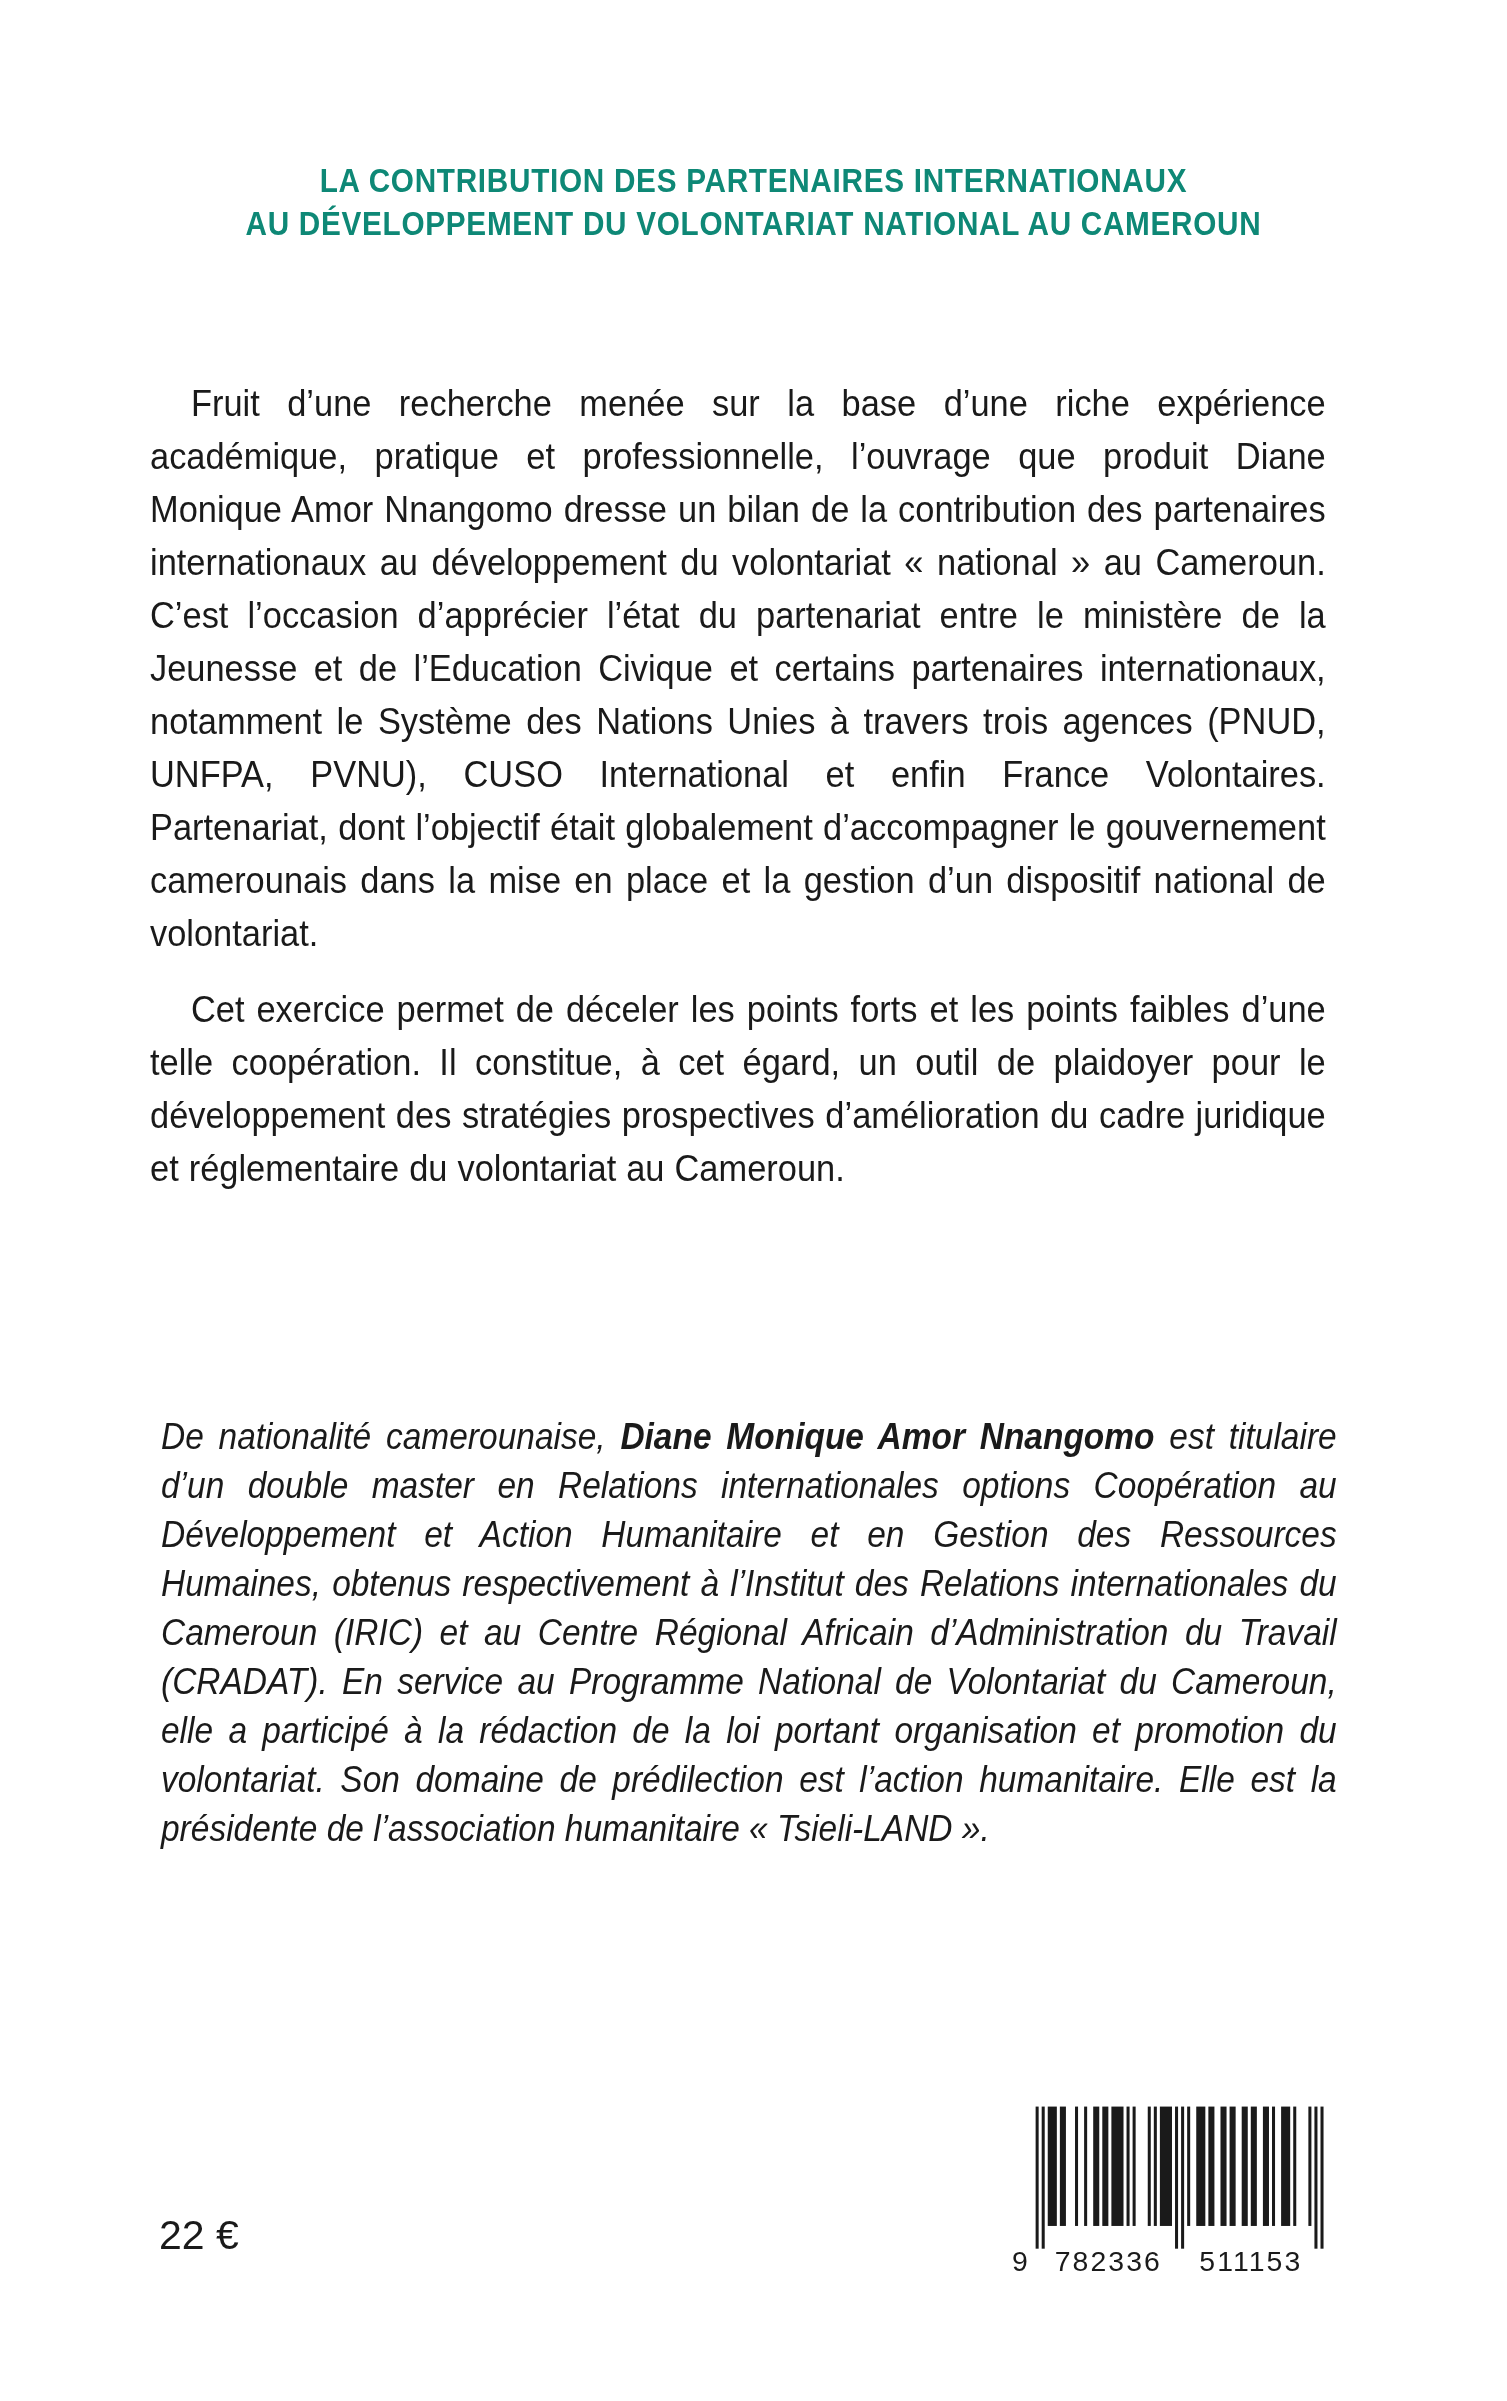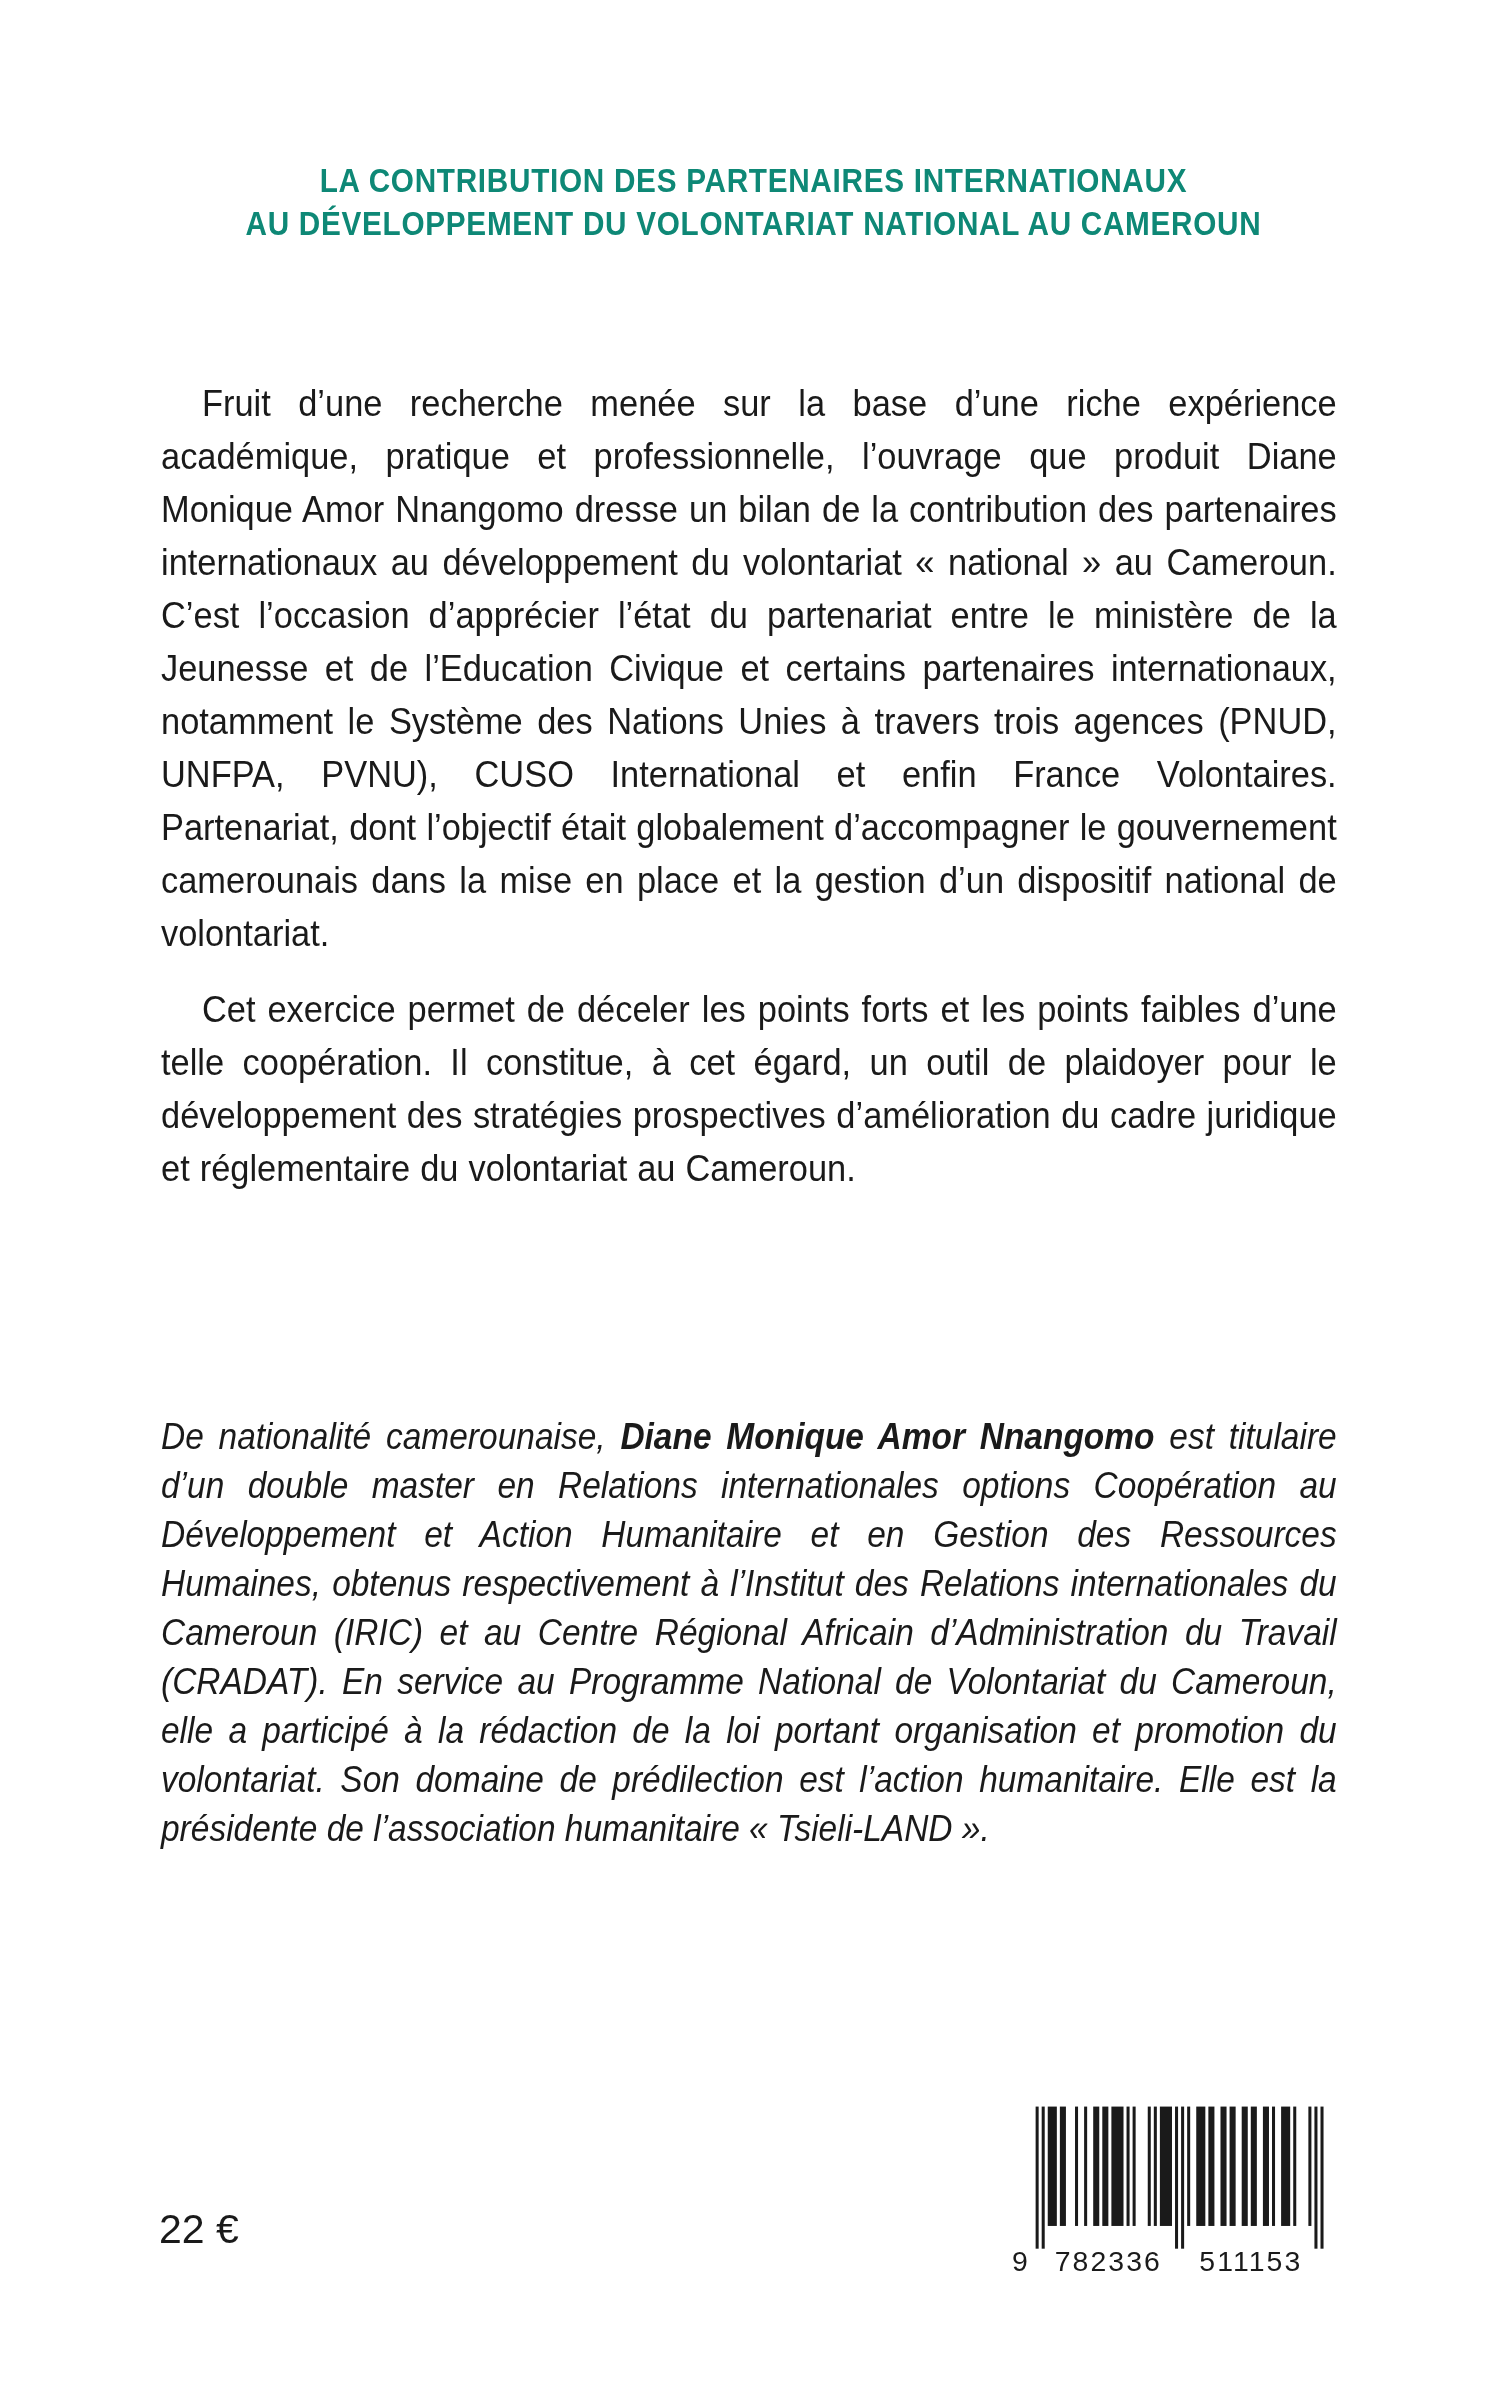--- a/index.html
+++ b/index.html
@@ -38,21 +38,21 @@
     letter-spacing: 0.8px;
     line-height: 43px;
     transform: scaleX(0.90);
     transform-origin: center center;
     white-space: nowrap;
   }
 
   
   .body-block {
     position: absolute;
-    left: 161px;
+    left: 150px;
     top: 377px;
     width: 1176px;
   }
   .para {
     margin: 0 0 0 0;
     color: #1a1a1a;
     font-family: "Liberation Sans Narrow", "Liberation Sans", sans-serif;
     font-size: 37px;
     line-height: 53px;
     text-align: justify;
@@ -102,21 +102,21 @@
     font-size: 32px;
     line-height: 42px;
     letter-spacing: 0.2px;
     white-space: nowrap;
   }
   .price {
     color: #1a1a1a;
     font-family: "Liberation Sans", sans-serif;
     font-size: 41px;
     line-height: 55px;
-    margin-top: 8px;
+    margin-top: 14px;
     white-space: nowrap;
   }
 
   
   .barcode-wrap {
     position: absolute;
     left: 1011px;
     top: 2099px;
     width: 322px;
     height: 180px;

